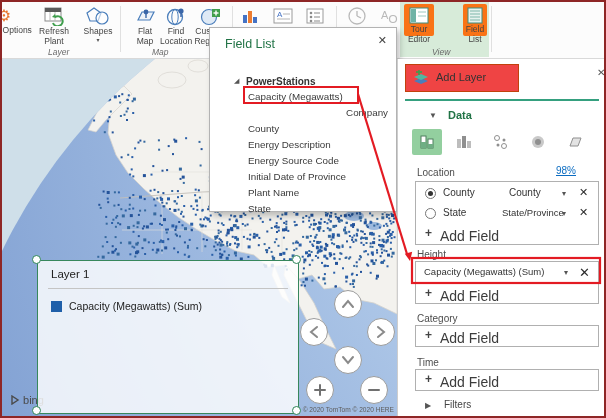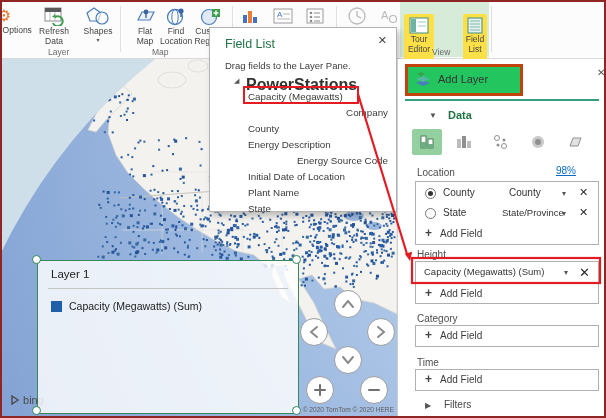--- a/index.html
+++ b/index.html
@@ -3,49 +3,49 @@
 <meta charset="utf-8">
 <style>
   html,body{margin:0;padding:0;background:#e9e9e9;font-family:"Liberation Sans","DejaVu Sans",sans-serif;}
   #app{position:relative;width:606px;height:418px;border:2px solid #8e2626;box-sizing:border-box;background:#fff;overflow:hidden;}
   .abs{position:absolute;}
   
   #ribbon{left:0;top:0;width:602px;height:56px;background:#fcfcfc;border-bottom:1px solid #d9d9d9;z-index:2;}
   .rbtn{position:absolute;top:2px;height:52px;text-align:center;cursor:default;}
   .rbtn .ric{display:block;margin:2px auto 1px auto;}
   .rlabel{font-size:8.5px;line-height:1.15;color:#444;display:block;}
-  .grouplabel{position:absolute;bottom:1px;font-size:8.5px;color:#6a6a6a;}
+  .grouplabel{position:absolute;bottom:1px;font-size:8.5px;color:#6a6a6a;font-style:italic;}
   .vsep{position:absolute;top:4px;width:1px;height:46px;background:#e0e0e0;}
   .viewgroup{position:absolute;left:398px;top:0;width:89px;height:55px;background:#d7ebd9;}
-  .vbtn{position:absolute;top:12px;height:48px;background:#fde047;border-radius:2px;text-align:center;}
+  .vbtn{position:absolute;top:2px;height:32px;background:#f97316;border-radius:2px;text-align:center;}
   .minwin{display:block;margin:3px auto 1px auto;}
   
   #fieldlist{left:207px;top:25px;width:186px;height:183px;background:#fff;border:1px solid #b3b3b3;box-shadow:3px 4px 6px rgba(0,0,0,.22);z-index:5;}
   #fieldlist .title{position:absolute;left:15px;top:9px;font-size:12.5px;color:#217346;}
   #fieldlist .close{position:absolute;right:9px;top:6px;font-size:11px;color:#444;cursor:default;}
   #fieldlist .subtitle{position:absolute;left:15px;top:32px;font-size:9.5px;color:#3c3c3c;}
-  #fieldlist .root{position:absolute;left:22px;top:48px;font-size:16px;font-weight:bold;color:#333;}
+  #fieldlist .root{position:absolute;left:22px;top:48px;font-size:10px;font-weight:bold;color:#333;}
   #fieldlist .tri{position:absolute;left:24px;top:49px;font-size:7px;color:#555;}
   .fitem{position:absolute;left:38px;width:140px;font-size:9.8px;color:#3a3a3a;}
   
   #legend{left:35px;top:258px;width:260px;height:152px;background:rgba(255,255,255,.82);border:1px solid #37875c;z-index:3;}
   #legend .ltitle{position:absolute;left:13px;top:7px;font-size:11.5px;color:#222;}
   #legend .ldiv{position:absolute;left:10px;right:10px;top:27px;height:1px;background:#c4c4c4;}
   #legend .sw{position:absolute;left:13px;top:40px;width:11px;height:11px;}
   #legend .lentry{position:absolute;left:31px;top:39px;font-size:10.5px;color:#222;}
   .handle{position:absolute;width:7px;height:7px;border:1.5px solid #2e8457;background:#fff;border-radius:50%;z-index:4;}
   
   .navbtn{position:absolute;width:28px;height:28px;border-radius:50%;background:#fff;border:1.5px solid #9c9c9c;box-sizing:border-box;z-index:3;display:flex;align-items:center;justify-content:center;}
   #copyright{left:270px;top:404px;width:122px;font-size:6.6px;color:#5d5d5d;text-align:right;z-index:3;}
   #binglogo{left:8px;top:392px;font-size:11px;color:#4a4a4a;z-index:2;}
   
   #pane{left:395px;top:57px;width:207px;height:357px;background:#fff;border-left:1px solid #cdcdcd;z-index:6;}
   .pane-label{position:absolute;font-size:10px;color:#4d4d4d;}
   .pbox{position:absolute;left:17px;width:184px;border:1px solid #b0b0b0;box-sizing:border-box;background:#fff;}
-  .addfield{font-size:10px;color:#3c3c3c;text-align:right;}
+  .addfield{font-size:14px;color:#3c3c3c;text-align:right;}
   .plus{font-size:12px;color:#444;font-weight:bold;}
   .xdel{font-size:11px;color:#2b2b2b;font-weight:bold;}
   .ddarrow{font-size:8px;color:#555;}
   .radio{display:inline-block;width:11px;height:11px;border:1px solid #767676;border-radius:50%;box-sizing:border-box;vertical-align:-2px;}
   .radio.on::after{content:"";display:block;width:5px;height:5px;margin:2px;background:#333;border-radius:50%;}
   .vizbtn{position:absolute;top:0;width:30px;height:26px;border-radius:2px;display:flex;align-items:center;justify-content:center;}
   
   #annot{left:0;top:0;width:602px;height:414px;z-index:20;pointer-events:none;}
 </style>
 </head>
@@ -841,21 +841,21 @@
     </div>
     <div class="rbtn" style="left:30px;width:44px;">
       <svg class="ric" width="22" height="20">
         <rect x="2" y="2" width="16" height="13" fill="#fff" stroke="#8a8a8a"></rect>
         <rect x="2" y="2" width="16" height="4" fill="#5a5a5a"></rect>
         <line x1="7" y1="6" x2="7" y2="15" stroke="#bbb"></line>
           <line x1="12" y1="6" x2="12" y2="15" stroke="#bbb"></line>
         <path d="M12,11 a5,5 0 1 1 -2,6" fill="none" stroke="#3f9e4d" stroke-width="2"></path>
         <path d="M12,8 l1,4 l-4,-1 z" fill="#3f9e4d"></path>
       </svg>
-      <span class="rlabel">Refresh Data</span>
+      <span class="rlabel">Refresh Plant</span>
     </div>
     <div class="rbtn" style="left:76px;width:40px;">
       <svg class="ric" width="24" height="20">
         <path d="M8,2 L15,7 L12,15 L4,15 L1,7 Z" fill="none" stroke="#4a7ebb" stroke-width="1.2"></path>
         <circle cx="16" cy="12" r="6" fill="#fff" fill-opacity="0.6" stroke="#4a7ebb" stroke-width="1.2"></circle>
       </svg>
       <span class="rlabel">Shapes</span>
       <span class="rlabel" style="font-size:6px;color:#555;">▾</span>
     </div>
     <span class="grouplabel" style="left:46px;">Layer</span>
@@ -1003,35 +1003,34 @@
   </div>
   <div class="navbtn" style="left:358px;top:374px;">
     <svg width="14" height="14">
         <line x1="2" y1="7" x2="12" y2="7" stroke="#707070" stroke-width="2" stroke-linecap="round"></line>
       </svg>
   </div>
 
   <div class="abs" id="fieldlist">
     <span class="title">Field List</span>
     <span class="close">✕</span>
-    <span class="subtitle">Drag fields to the Layer Pane.</span>
     <span class="tri">◢</span>
     <span class="root" style="left:36px;">PowerStations</span>
     <span class="fitem" style="top:63px;">Capacity (Megawatts)</span>
     <span class="fitem" style="top:79px;text-align:right;">Company</span>
     <span class="fitem" style="top:95px;">County</span>
     <span class="fitem" style="top:111px;">Energy Description</span>
-    <span class="fitem" style="top:127px;text-align:right;">Energy Source Code</span>
-    <span class="fitem" style="top:143px;">Initial Date of Location</span>
+    <span class="fitem" style="top:127px;">Energy Source Code</span>
+    <span class="fitem" style="top:143px;">Initial Date of Province</span>
     <span class="fitem" style="top:159px;">Plant Name</span>
     <span class="fitem" style="top:175px;">State</span>
   </div>
 
   <div class="abs" id="pane">
-    <div class="abs" style="left:7px;top:5px;width:112px;height:26px;border:3px solid #c2410c;background:#22c55e;">
+    <div class="abs" style="left:7px;top:5px;width:112px;height:26px;border:1px solid #c2410c;background:#ef4444;">
       <svg class="abs" style="left:6px;top:5px;" width="18" height="16">
         <path d="M2,11 L9,8 L16,11 L9,14 Z" fill="#4a7ebb"></path>
         <path d="M2,7 L9,4 L16,7 L9,10 Z" fill="#52b8a0"></path>
         <line x1="4" y1="2" x2="10" y2="2" stroke="#3f9e4d" stroke-width="1.6"></line>
           <line x1="7" y1="-1" x2="7" y2="5" stroke="#3f9e4d" stroke-width="1.6"></line>
       </svg>
       <span class="abs" style="left:30px;top:6px;font-size:11px;color:#333;">Add Layer</span>
     </div>
     <span class="abs" style="left:199px;top:8px;font-size:10px;color:#555;">✕</span>
     <div class="abs" style="left:7px;top:40px;width:194px;height:2px;background:#35a07f;"></div>

